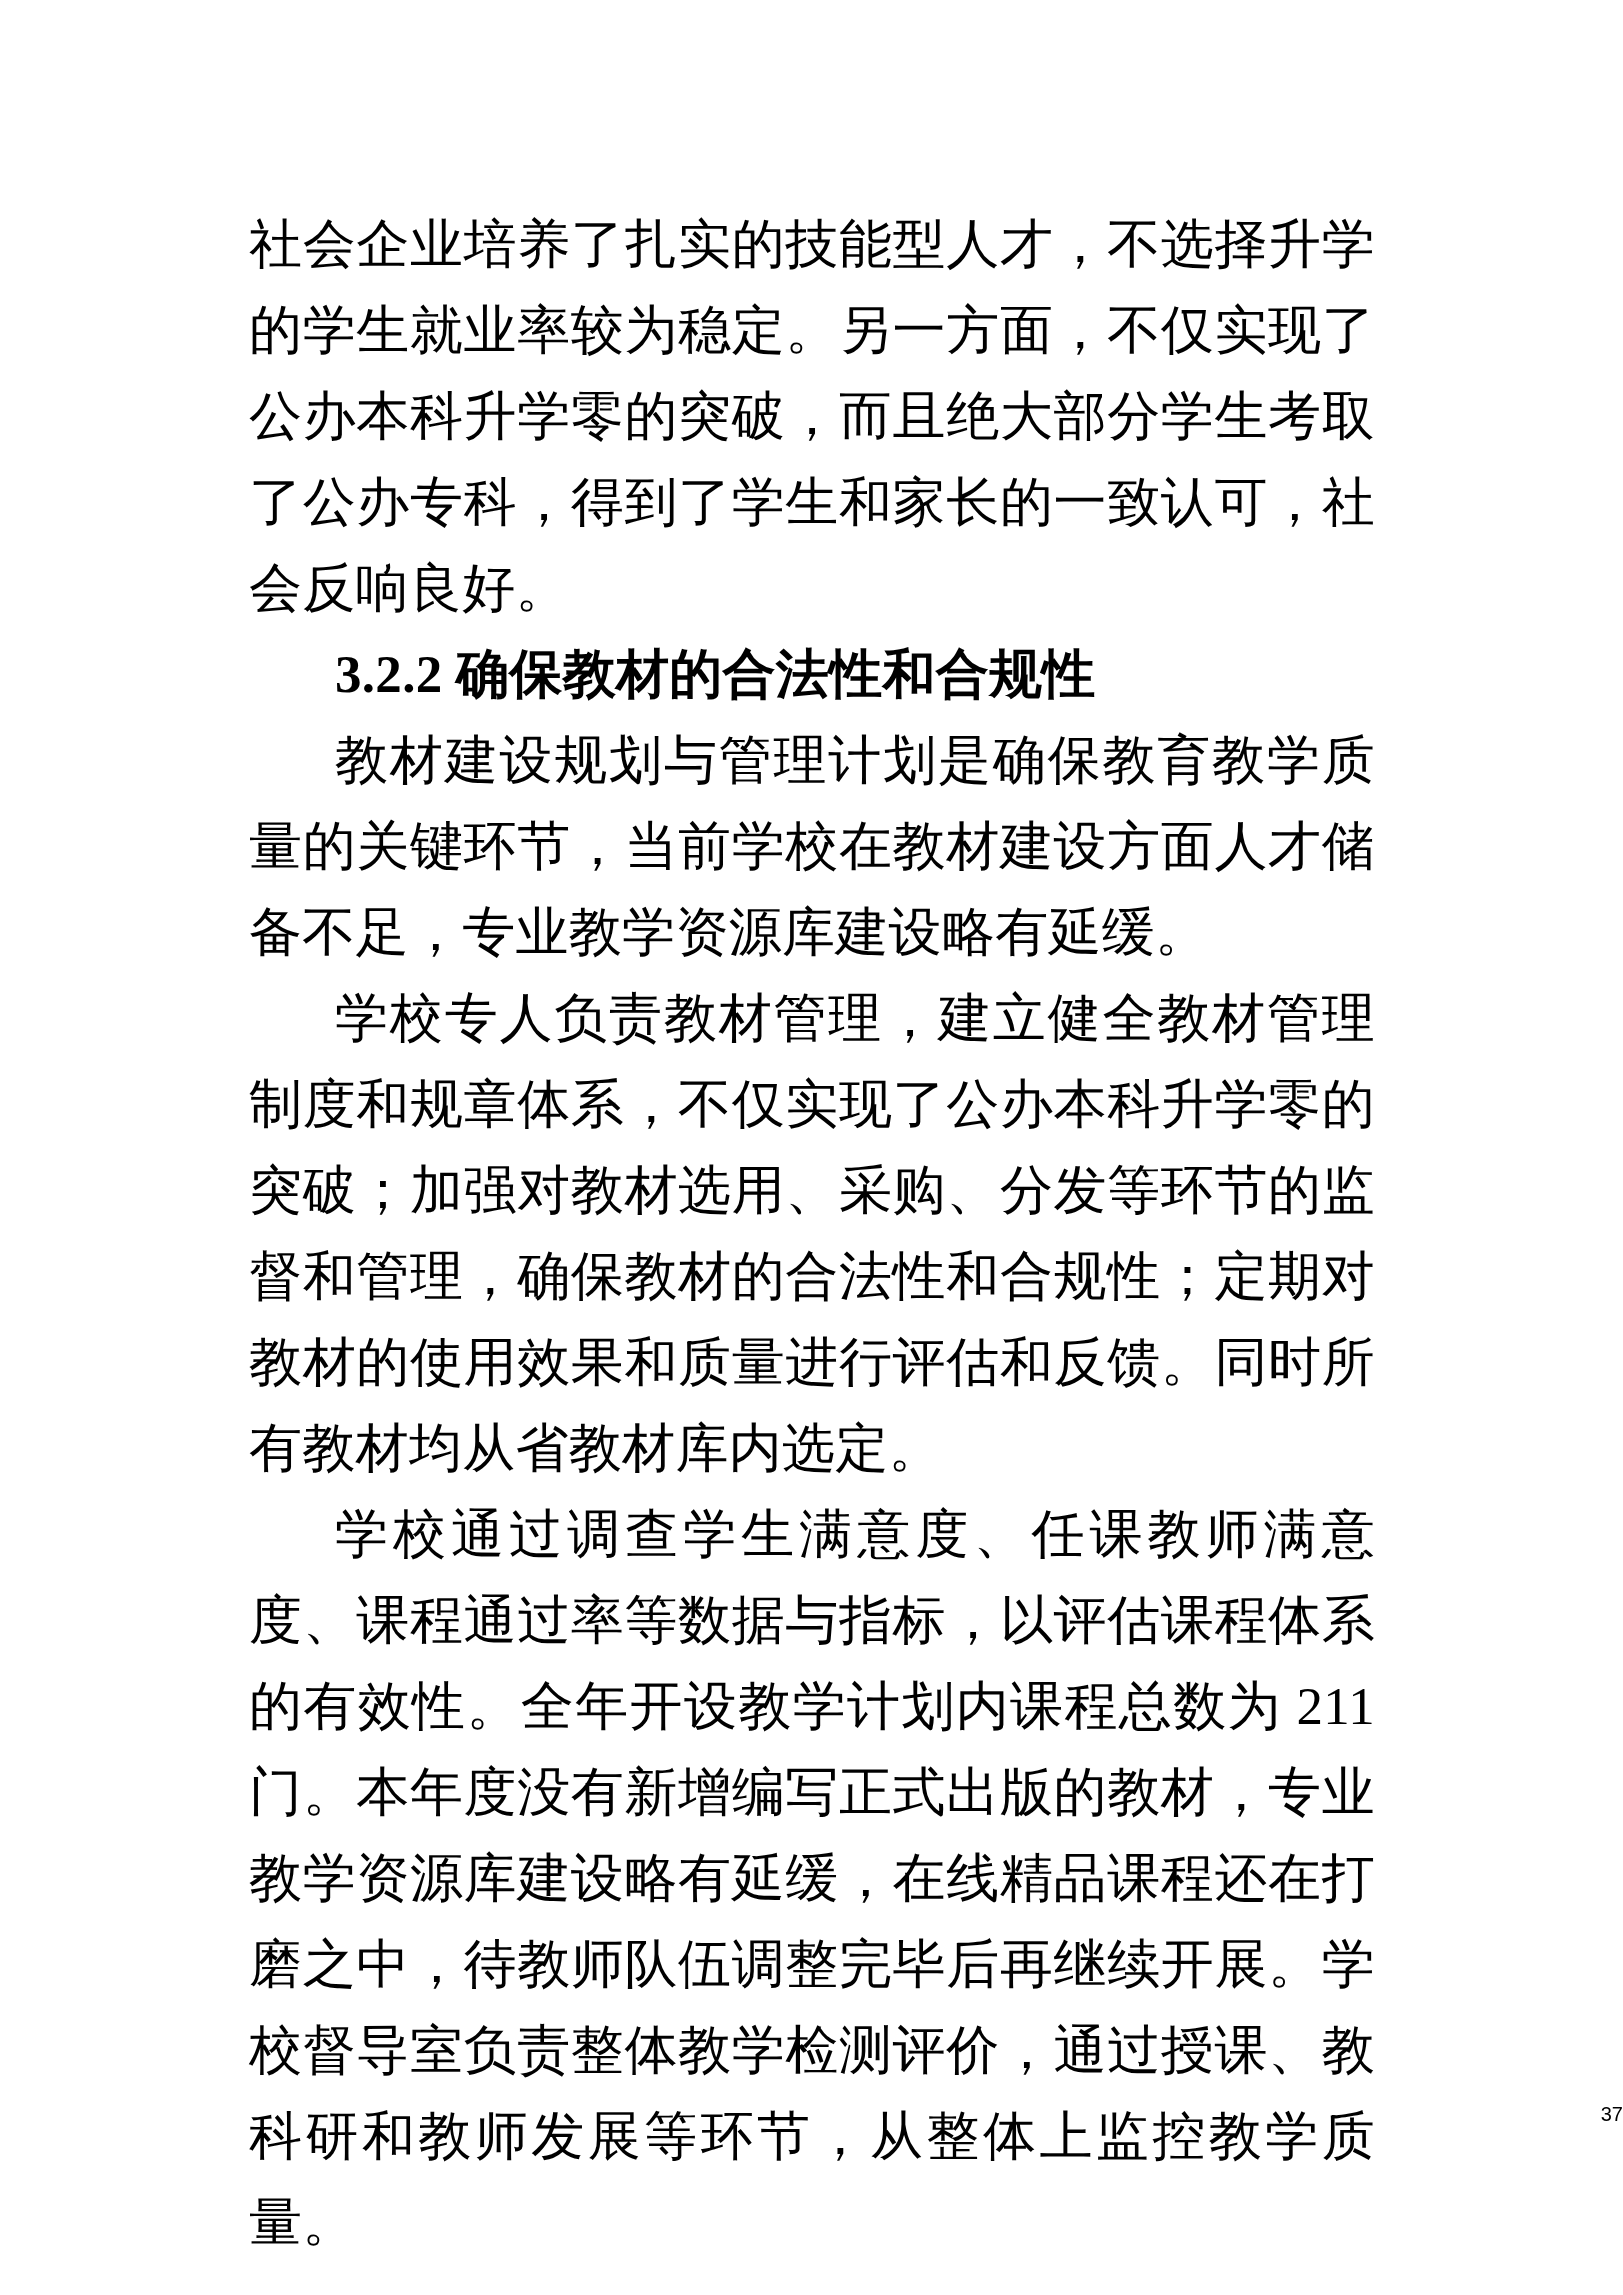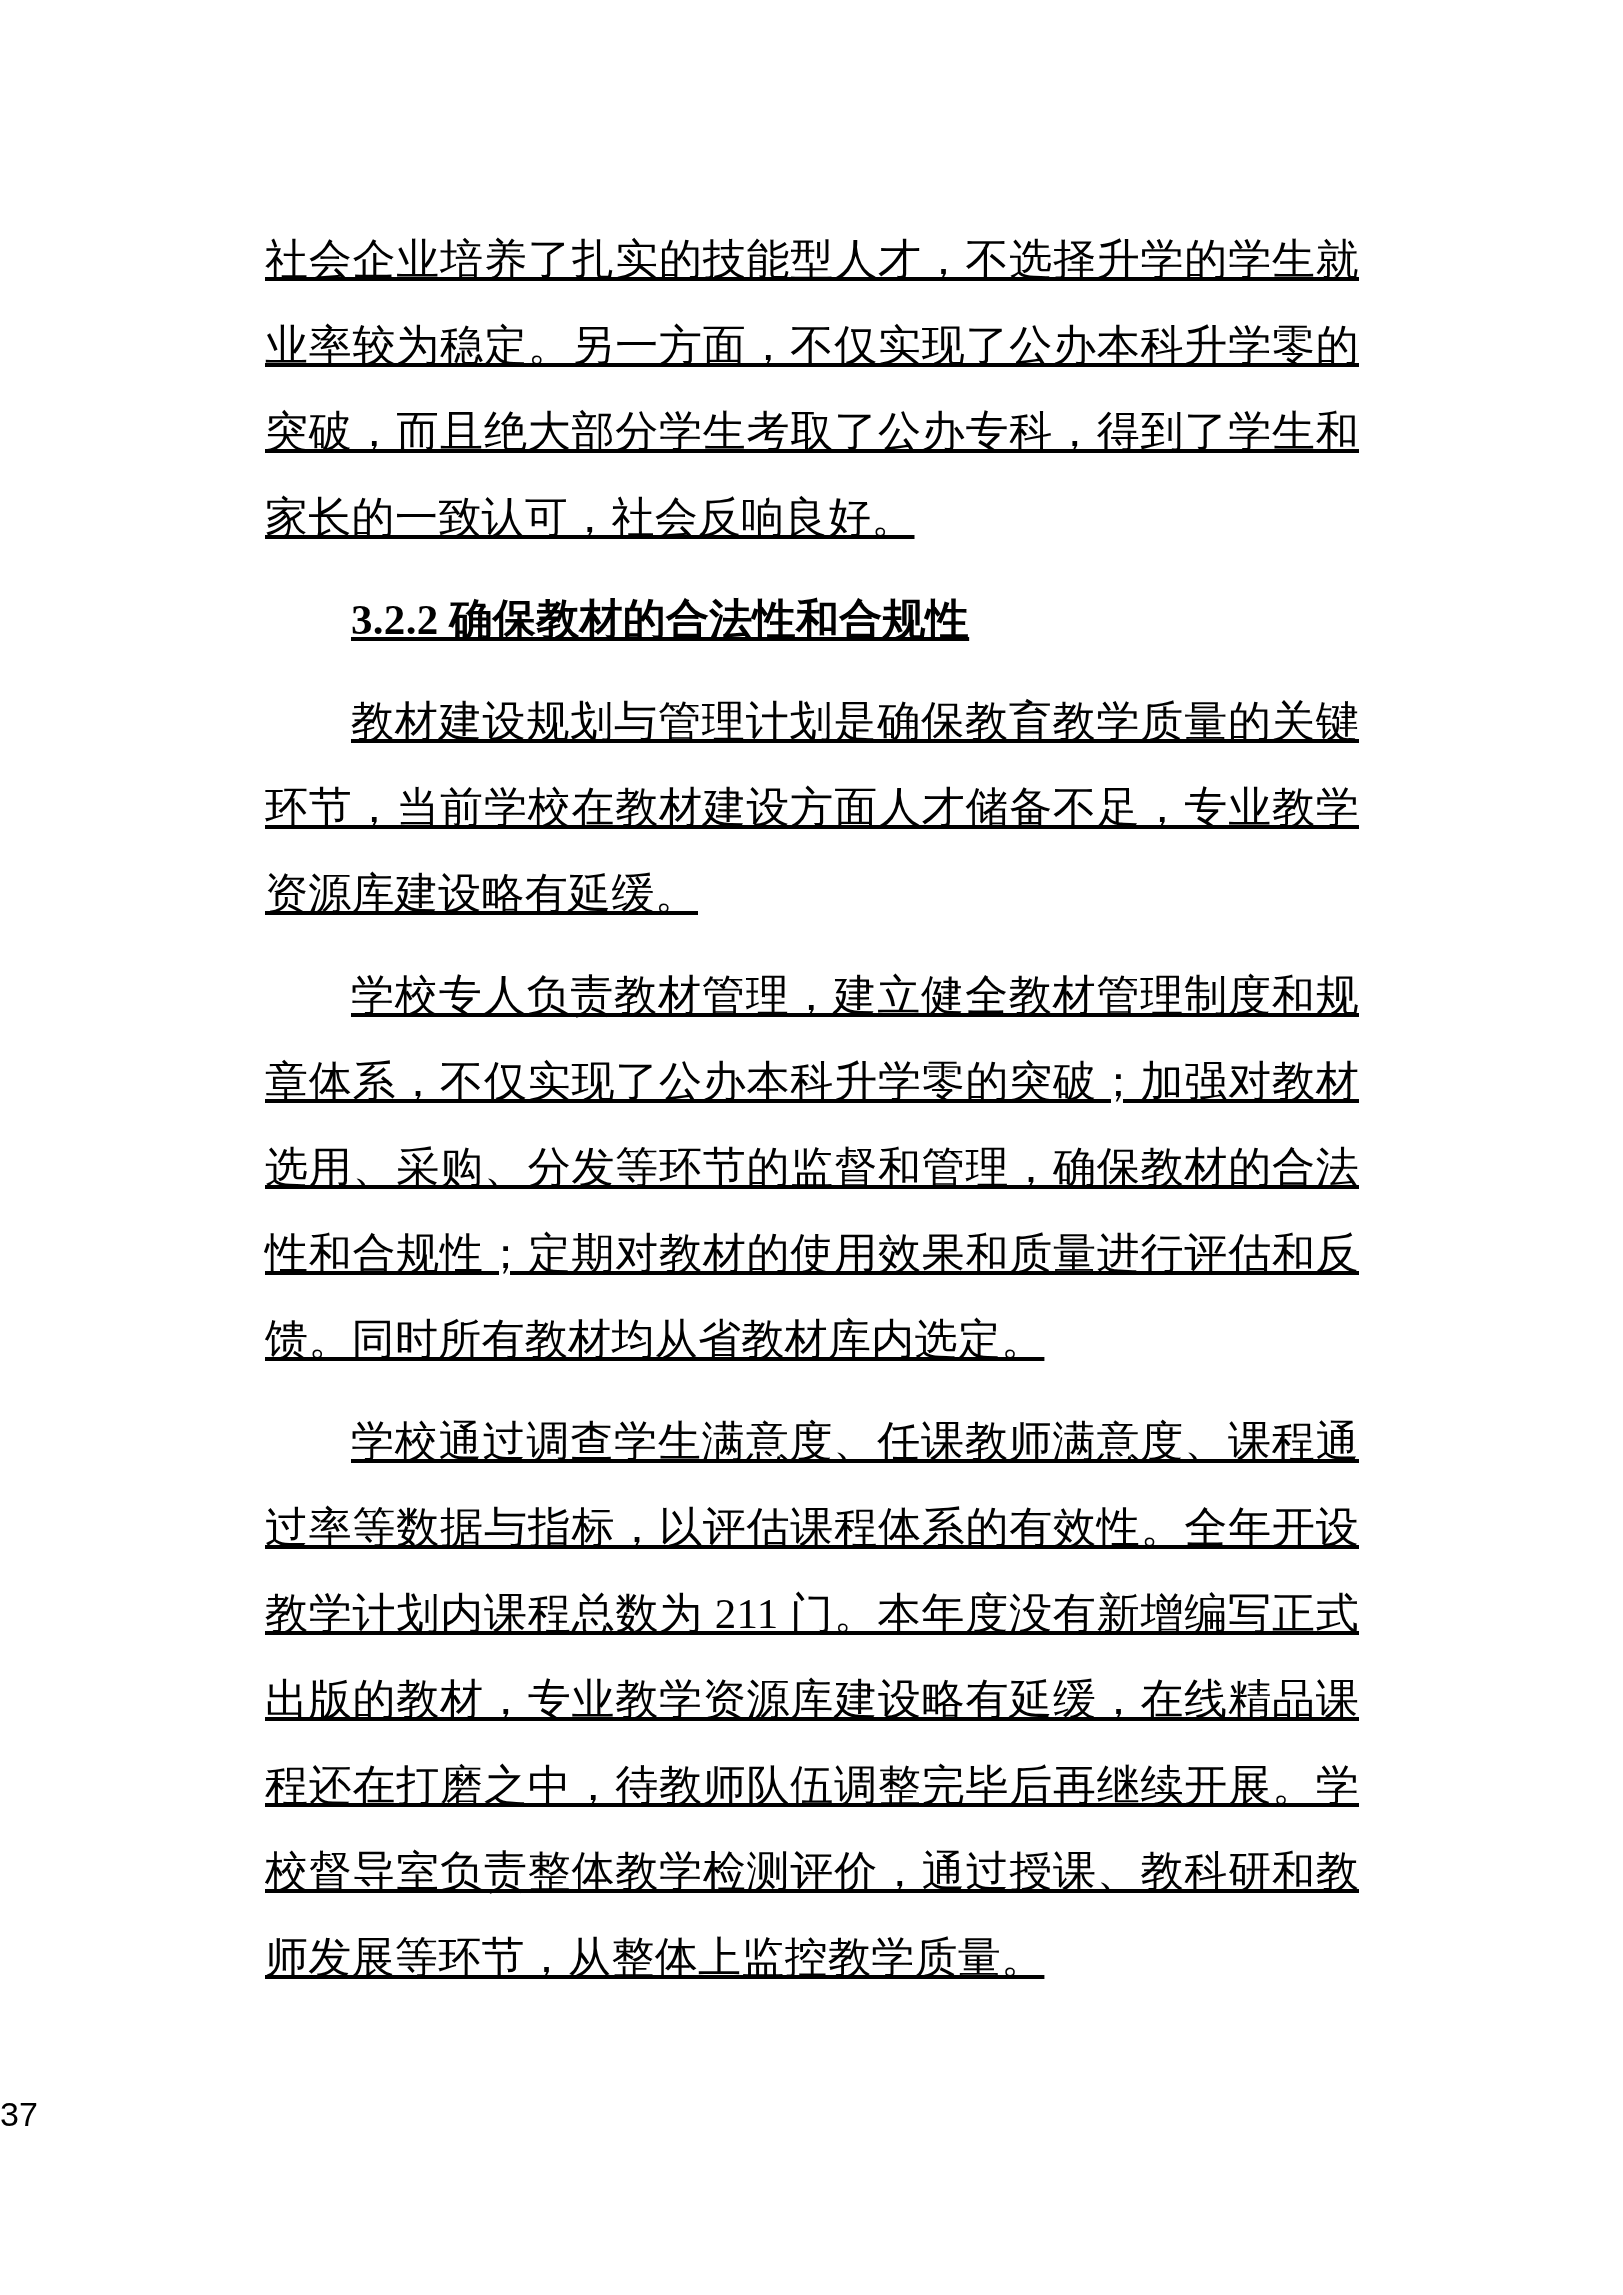--- a/index.html
+++ b/index.html
@@ -17,51 +17,50 @@
     font-family: "Liberation Serif", "DejaVu Serif", serif;
     overflow: hidden;
   }
   .content {
     position: absolute;
     left: 249px;
     top: 201px;
     width: 1126px;
   }
   .content p, .content h3 {
-    margin: 16px;
+    margin: 0;
     padding: 0;
-    font-size: 43px;
+    font-size: 53px;
     line-height: 86px;
     text-align: justify;
     text-justify: inter-character;
     text-align-last: left;
     letter-spacing: 0.3px;
     word-break: normal;
     overflow-wrap: break-word;
-    text-decoration: underline;
   }
   .body-par {
     text-indent: 86px;
     font-weight: normal;
   }
   .body-par.no-indent {
     text-indent: 0;
   }
   .heading {
     text-indent: 86px;
     font-weight: 700;
   }
   .page-number {
     position: absolute;
     top: 2096px;
     left: 0;
     width: 100%;
-    text-align: left;
+    text-align: right;
     font-family: "Liberation Sans", "DejaVu Sans", sans-serif;
-    font-size: 34px;
+    font-size: 20px;
     line-height: 36px;
     color: #000000;
   }
 </style>
 </head>
 <body>
 
 <div class="page">
   <div class="content">
     <p class="body-par no-indent">社会企业培养了扎实的技能型人才，不选择升学的学生就业率较为稳定。另一方面，不仅实现了公办本科升学零的突破，而且绝大部分学生考取了公办专科，得到了学生和家长的一致认可，社会反响良好。</p>

